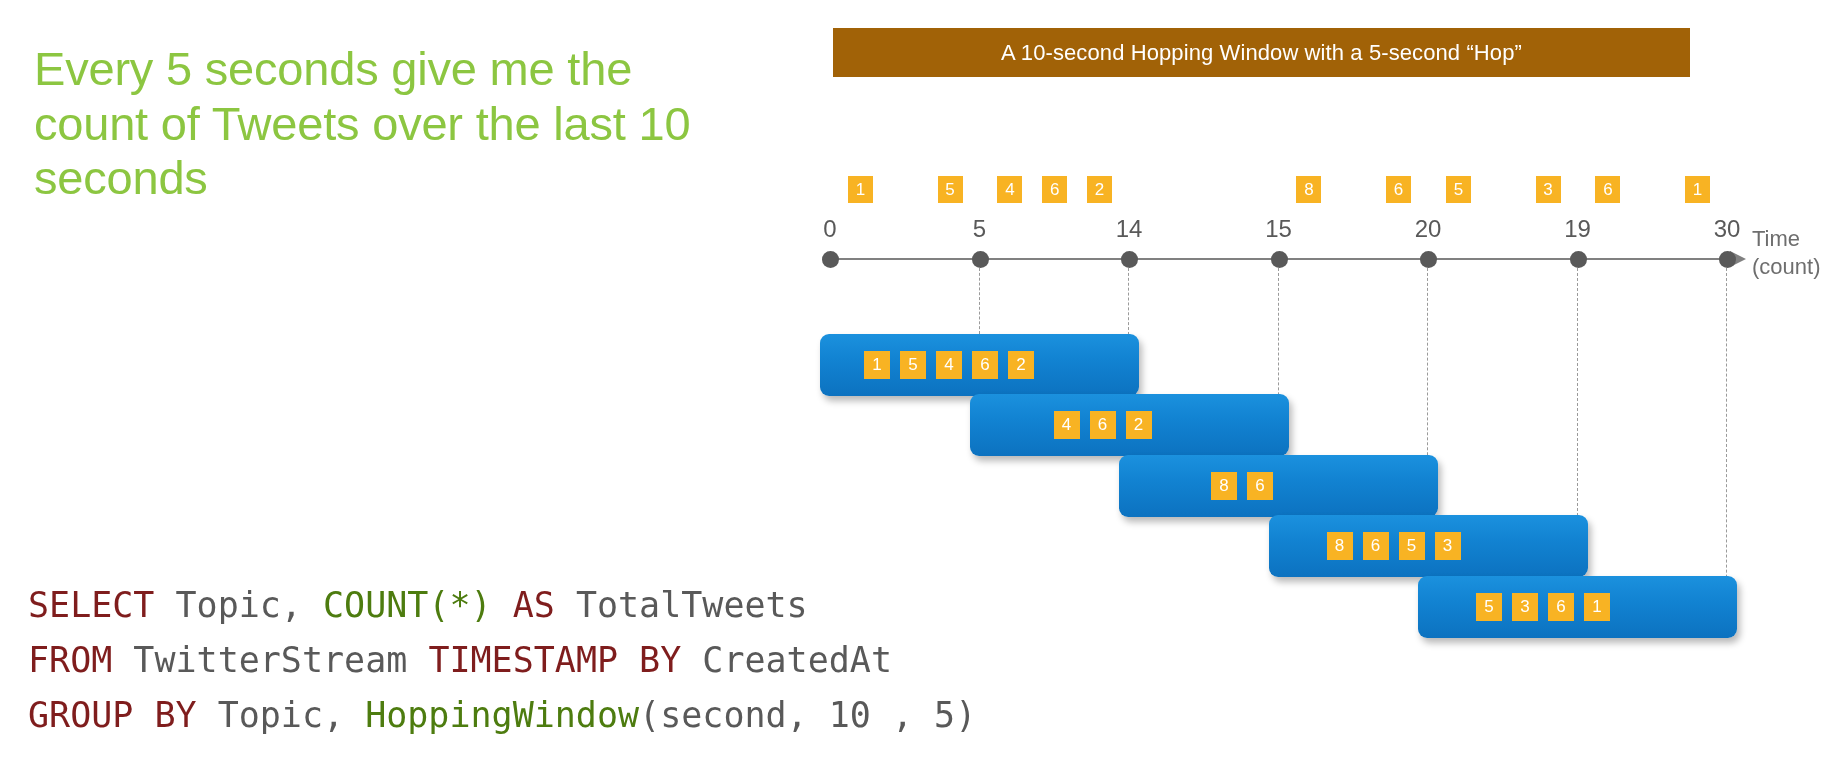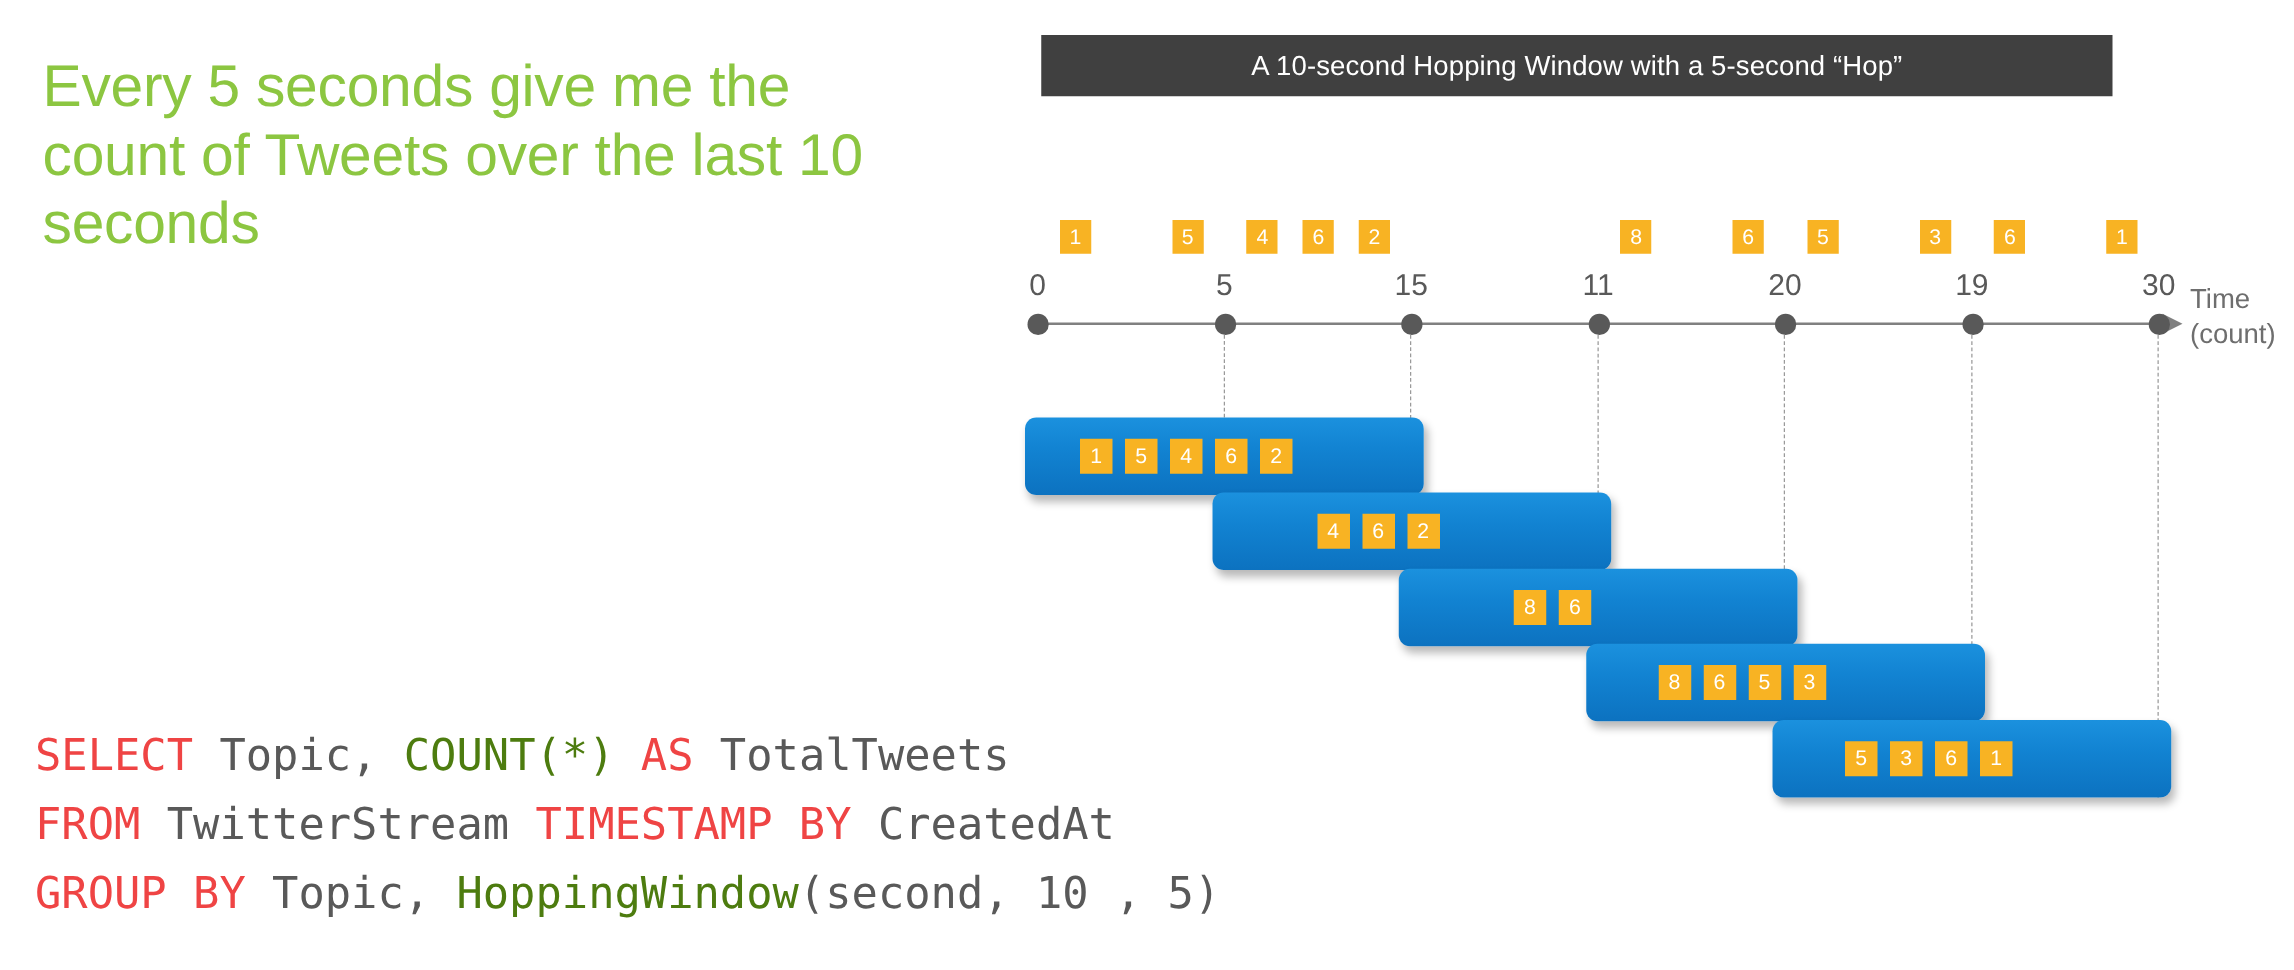--- a/index.html
+++ b/index.html
@@ -31,21 +31,21 @@
     letter-spacing: -0.2px;
   }
 
   
   #banner {
     position: absolute;
     left: 833px;
     top: 28px;
     width: 857px;
     height: 49px;
-    background: #404040;
+    background: #a16207;
     display: flex;
     align-items: center;
     justify-content: center;
   }
   #banner-text {
     color: #ffffff;
     font-size: 22px;
     font-family: "Liberation Sans", sans-serif;
     letter-spacing: 0.1px;
   }
@@ -152,21 +152,21 @@
   #sql {
     position: absolute;
     left: 28px;
     top: 578px;
     font-family: "DejaVu Sans Mono", monospace;
     font-size: 35px;
     line-height: 55px;
     color: #595959;
     white-space: pre;
   }
-  .kw   { color: #ef4444; }
+  .kw   { color: #7f1d1d; }
   .fn   { color: #4d7c0f; }
   .pl   { color: #595959; }
 </style>
 </head>
 <body>
 
 <div id="slide">
 
   <div id="headline">Every 5 seconds give me the count of Tweets over the last 10 seconds</div>
 
@@ -176,23 +176,23 @@
 
   <div id="timeline">
     <div class="tl-axis"></div>
     <div class="tl-arrow"></div>
     <div id="axis-ticks">
         <div class="tl-dot" style="left: 830px;"></div>
         <div class="tl-label" style="left: 830px;">0</div>
         <div class="tl-dot" style="left: 979.5px;"></div>
         <div class="tl-label" style="left: 979.5px;">5</div>
         <div class="tl-dot" style="left: 1129px;"></div>
-        <div class="tl-label" style="left: 1129px;">15</div>
+        <div class="tl-label" style="left: 1129px;">14</div>
         <div class="tl-dot" style="left: 1278.5px;"></div>
-        <div class="tl-label" style="left: 1278.5px;">11</div>
+        <div class="tl-label" style="left: 1278.5px;">15</div>
         <div class="tl-dot" style="left: 1428px;"></div>
         <div class="tl-label" style="left: 1428px;">20</div>
         <div class="tl-dot" style="left: 1577.5px;"></div>
         <div class="tl-label" style="left: 1577.5px;">19</div>
         <div class="tl-dot" style="left: 1727px;"></div>
         <div class="tl-label" style="left: 1727px;">30</div>
       </div>
     <div id="axis-guides">
         <div class="tl-guide" style="left: 979.5px; height: 66px;"></div>
         <div class="tl-guide" style="left: 1129px; height: 126px;"></div>

